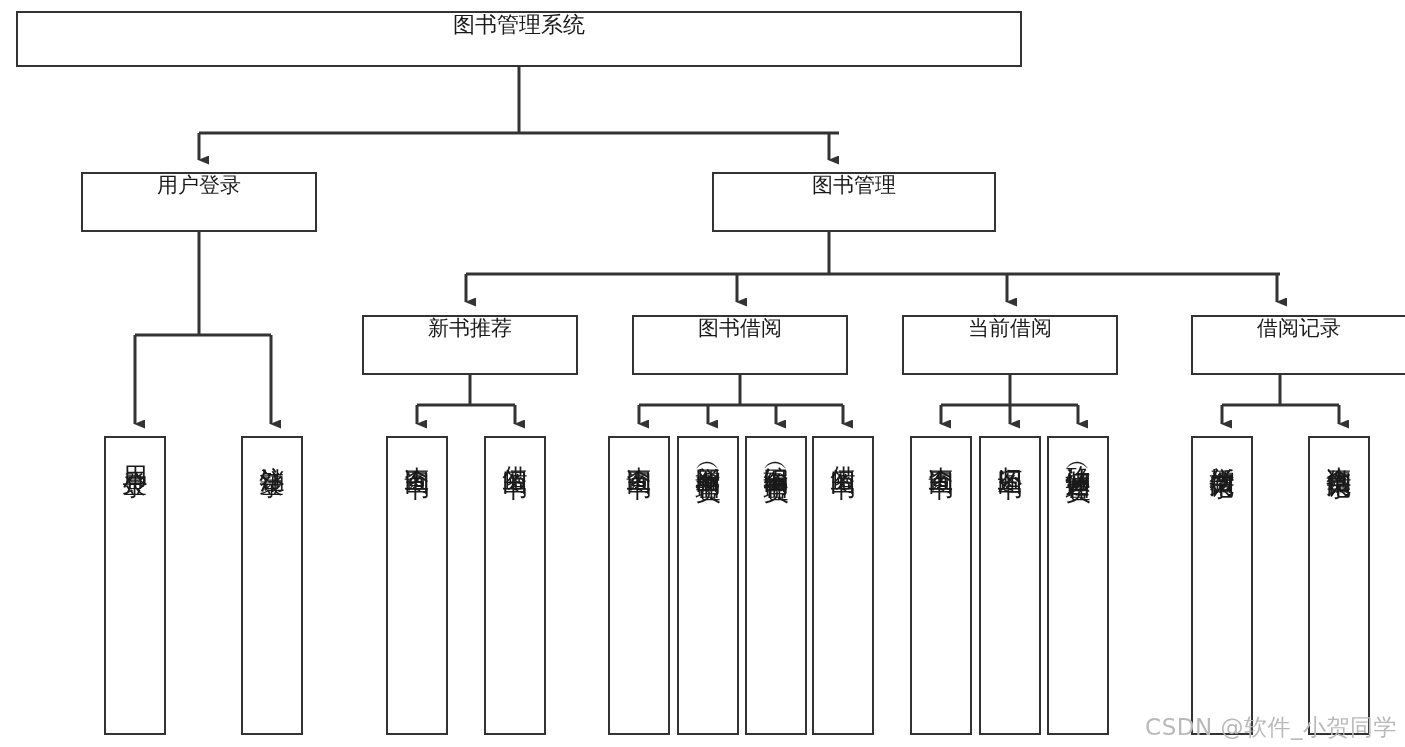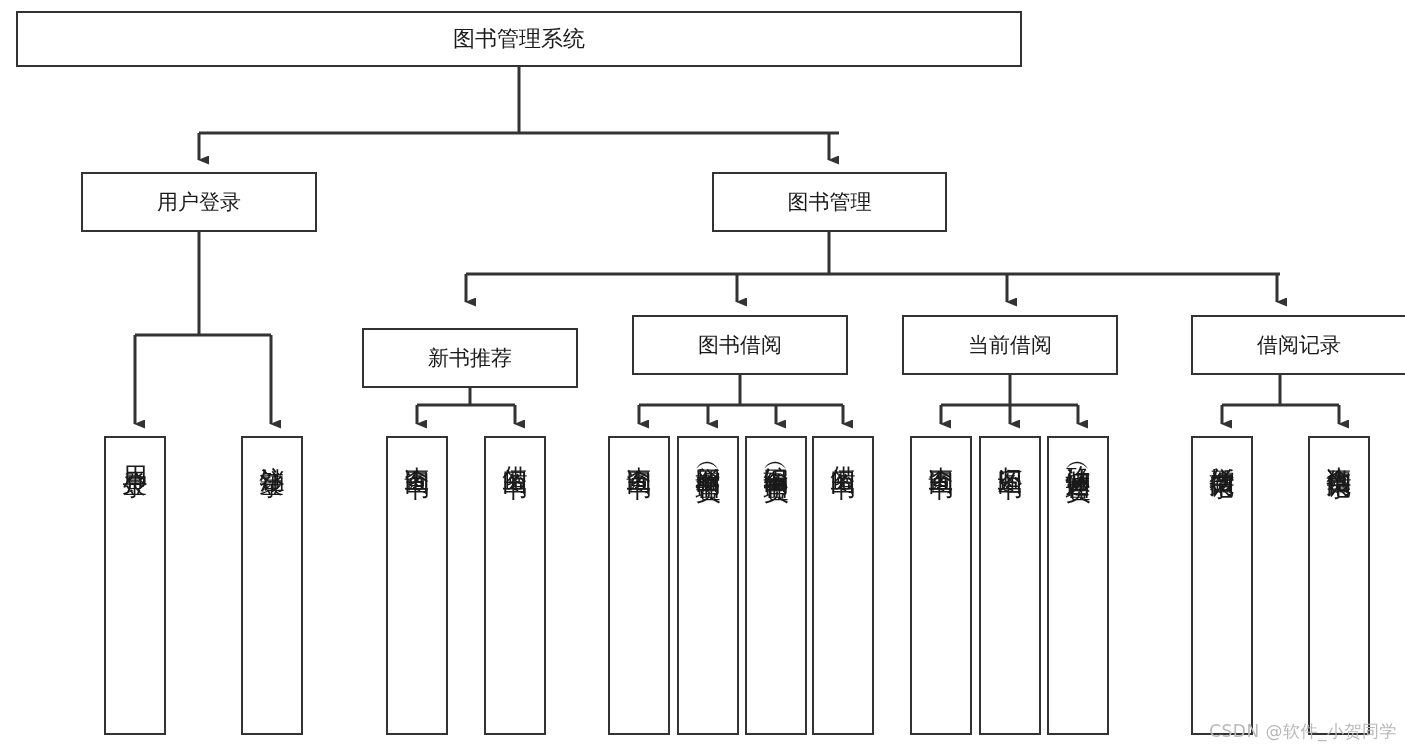--- a/index.html
+++ b/index.html
@@ -23,21 +23,20 @@
     top: 0;
     width: 1405px;
     height: 747px;
   }
   .node-box {
     position: absolute;
     box-sizing: border-box;
     border: 2px solid #333333;
     background: #ffffff;
     display: flex;
-    align-items: center;
     justify-content: center;
     color: #1a1a1a;
   }
   .node-box .node-label {
     display: block;
     white-space: nowrap;
     line-height: 1.08;
   }
   .node-root .node-label {
     font-size: 22px;
@@ -61,21 +60,21 @@
     line-height: 1;
     white-space: nowrap;
   }
   .node-leaf.leaf-tall .node-label {
     letter-spacing: 2px;
   }
   #watermark {
     position: absolute;
     right: 8px;
     bottom: 4px;
-    font-size: 17px;
+    font-size: 23px;
     color: #b9b9b9;
     white-space: nowrap;
     letter-spacing: 0.5px;
   }
 </style>
 </head>
 <body>
 
 <div id="diagram-canvas">
 
@@ -141,25 +140,25 @@
   </svg>
 
   <div class="node-box node-root" style="left:16px; top:11px; width:1006px; height:56px;">
     <span class="node-label">图书管理系统</span>
   </div>
 
   <div class="node-box node-l2" style="left:81px; top:172px; width:236px; height:60px;">
     <span class="node-label">用户登录</span>
   </div>
 
-  <div class="node-box node-l2" style="left:712px; top:172px; width:235px; height:60px;">
+  <div class="node-box node-l2" style="left:712px; top:172px; width:284px; height:60px;">
     <span class="node-label">图书管理</span>
   </div>
 
-  <div class="node-box node-l3" style="left:362px; top:315px; width:216px; height:60px;margin-top:13px;">
+  <div class="node-box node-l3" style="left:362px; top:315px; width:216px; height:60px;">
     <span class="node-label">新书推荐</span>
   </div>
 
   <div class="node-box node-l3" style="left:902px; top:315px; width:216px; height:60px;">
     <span class="node-label">当前借阅</span>
   </div>
 
   <div class="node-box node-l3" style="left:632px; top:315px; width:216px; height:60px;">
     <span class="node-label">图书借阅</span>
   </div>

